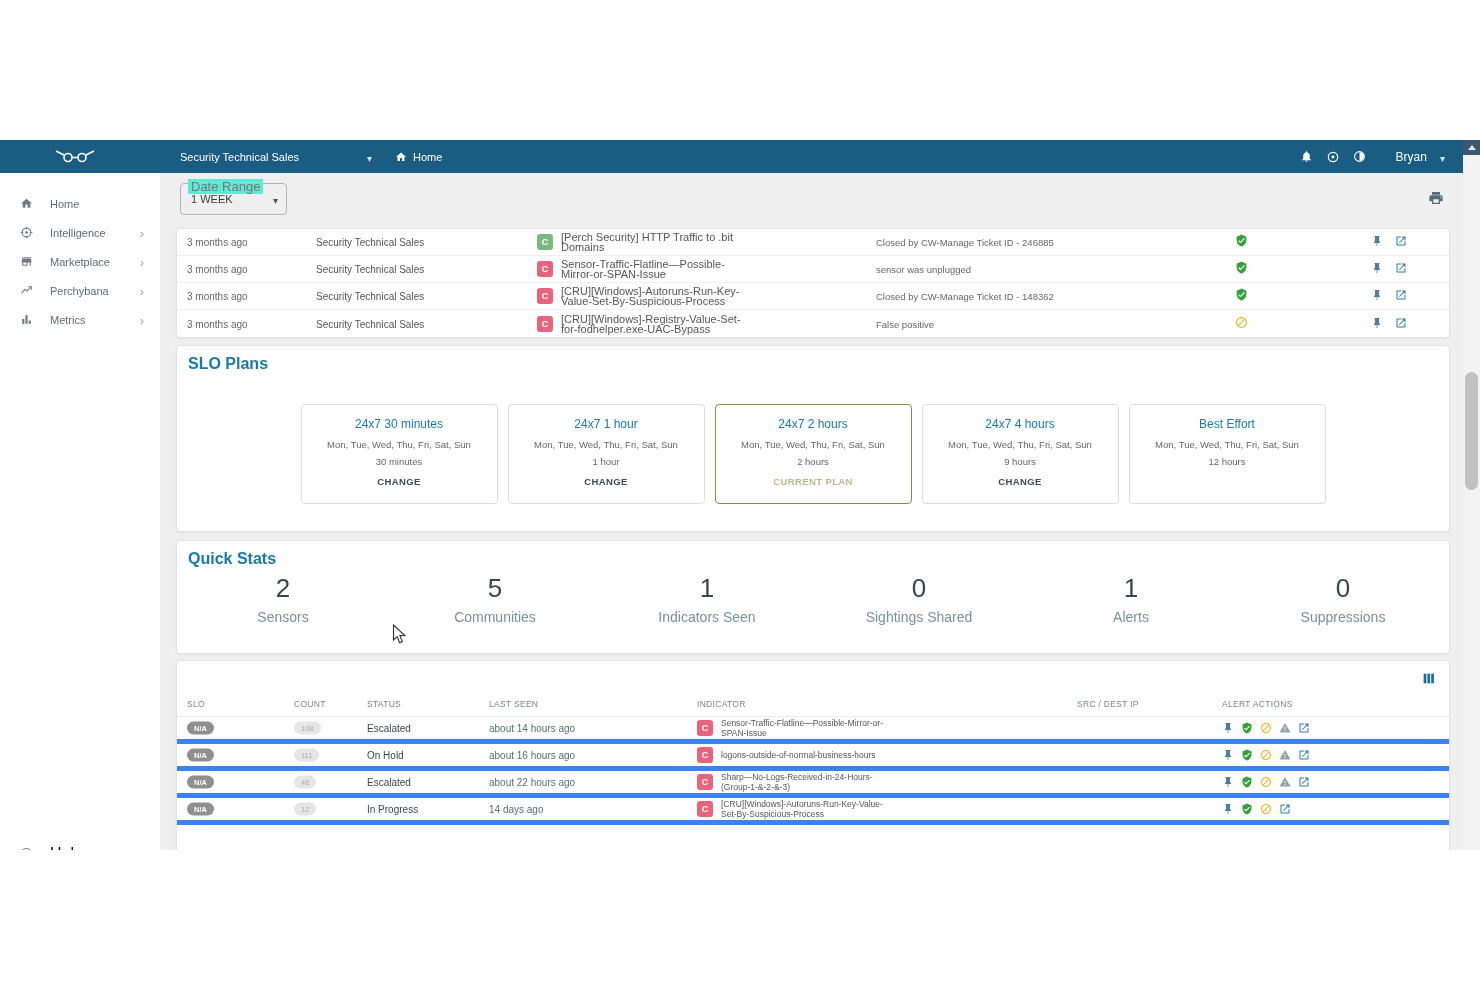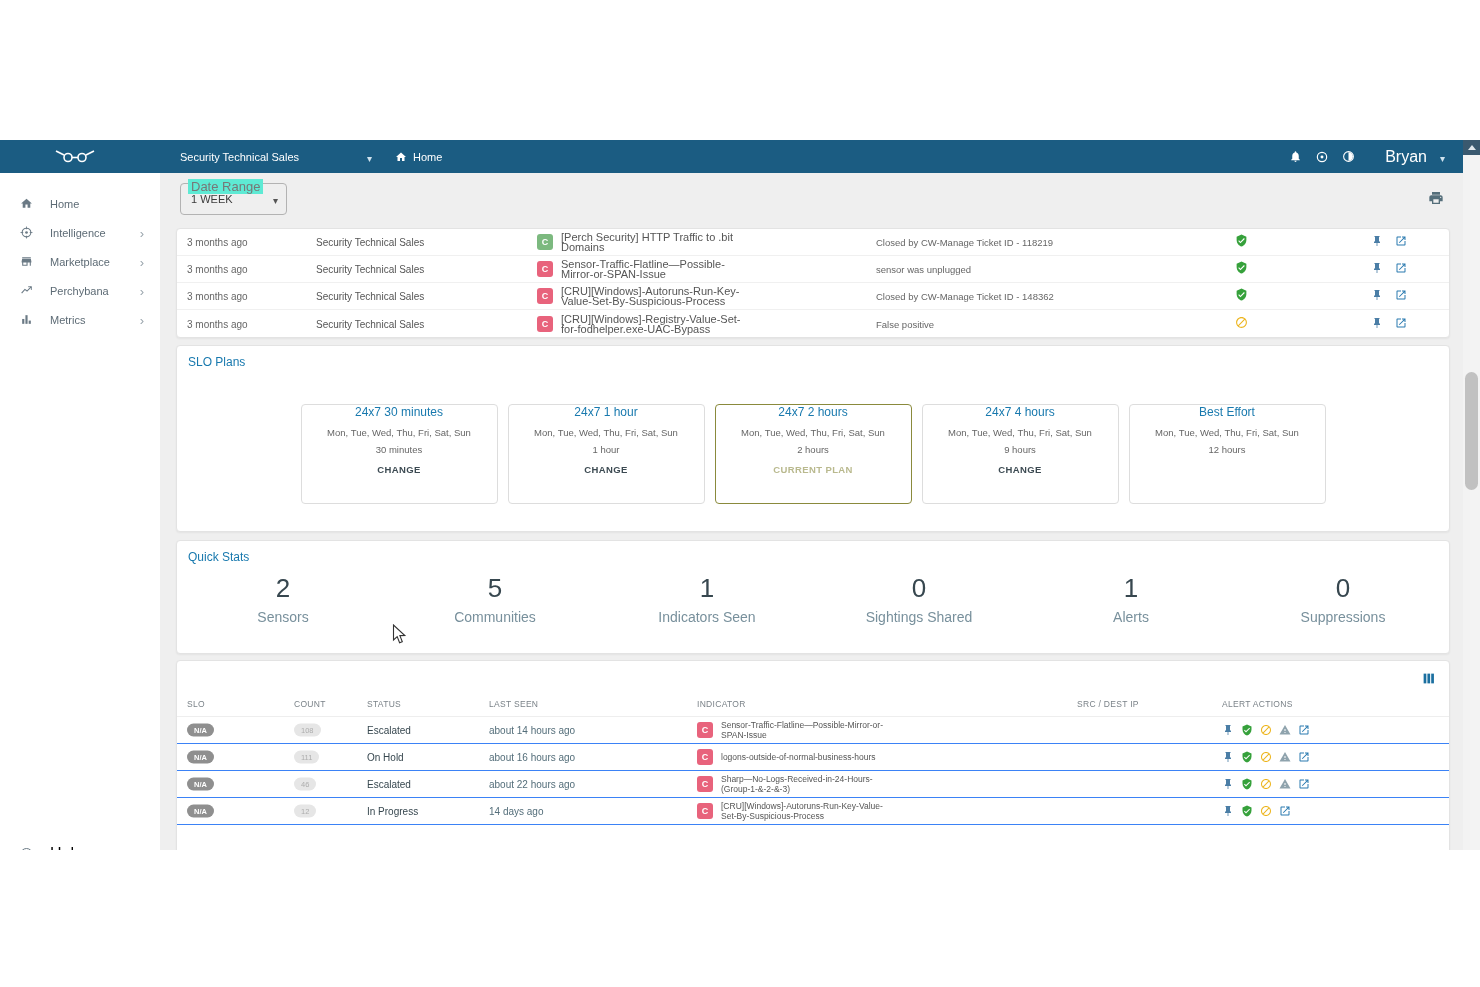--- a/index.html
+++ b/index.html
@@ -10,21 +10,21 @@
   
   .topbar { position:absolute; left:0; top:0; width:1463px; height:33px; background:#1b5c82; color:#fff; }
   .logo { position:absolute; left:55px; top:9px; }
   .team-select { position:absolute; left:180px; top:0; height:33px; width:200px; display:flex; align-items:center; cursor:pointer; }
   .team-select .tlabel { font-size:11px; color:#fff; }
   .team-select .caret { position:absolute; right:8px; }
   .caret::before { content:"▾"; font-size:10px; color:#cfe2ee; }
   .nav-home { position:absolute; left:395px; top:0; height:33px; display:flex; align-items:center; gap:6px; cursor:pointer; }
   .nav-home span { font-size:11px; color:#fff; }
   .top-right { position:absolute; right:18px; top:0; height:33px; display:flex; align-items:center; gap:13px; }
-  .top-right .uname { font-size:16px; color:#fff; margin-left:17px; }
+  .top-right .uname { font-size:12px; color:#fff; margin-left:17px; }
   .icon-btn { display:flex; align-items:center; cursor:pointer; }
 
   
   .sidebar { position:absolute; left:0; top:33px; width:160px; height:677px; background:#fff; }
   .side-items { padding-top:16px; }
   .side-item { position:relative; height:29px; display:flex; align-items:center; padding-left:20px; gap:17px; cursor:pointer; }
   .side-item .slabel { font-size:11px; color:#5d6b75; }
   .chev { position:absolute; right:16px; top:50%; transform:translateY(-50%); }
   .chev::before { content:"›"; font-size:13px; color:#9aa5ad; }
   .side-help { position:absolute; left:0; top:667px; width:160px; height:28px; display:flex; align-items:center; padding-left:20px; gap:17px; cursor:pointer; }
@@ -35,21 +35,21 @@
   .main { position:absolute; left:160px; top:33px; width:1303px; height:677px; background:#efefef; overflow:hidden; }
 
   .daterange { position:absolute; left:20px; top:10px; width:107px; height:32px; border:1px solid #b3b3b3; border-radius:4px; background:#efefef; cursor:pointer; }
   .daterange .dr-label { position:absolute; left:7px; top:-5px; font-size:13px; color:#777; background:#5eead4; padding:0 3px; }
   .daterange .dr-value { position:absolute; left:10px; top:50%; transform:translateY(-50%); font-size:11px; color:#3c3c3c; }
   .daterange .caret { position:absolute; right:8px; top:50%; transform:translateY(-50%); }
   .daterange .caret::before { color:#555; }
   .print-btn { position:absolute; left:1268px; top:17px; cursor:pointer; }
 
   .card { position:absolute; background:#fff; border:1px solid #e3e3e3; border-radius:4px; box-shadow:0 1px 2px rgba(0,0,0,.05); }
-  .card-title { font-size:12px; font-weight:normal; color:#1879ae; }
+  .card-title { font-size:16px; font-weight:bold; color:#1879ae; }
 
   
   .closed { left:16px; top:55px; width:1274px; height:110px; }
   .t1-row { position:relative; height:27px; border-bottom:1px solid #f0f0f0; cursor:pointer; }
   .t1-row:last-child { border-bottom:none; }
   .cell { position:absolute; top:50%; transform:translateY(-50%); }
   .c-age { left:10px; font-size:10px; color:#666; }
   .c-team { left:139px; font-size:10px; color:#555; }
   .c-badge { left:360px; }
   .c-indtext { left:384px; width:185px; font-size:11px; line-height:10px; color:#555; }
@@ -58,21 +58,21 @@
   .c-pin { left:1194px; cursor:pointer; }
   .c-ext { left:1218px; cursor:pointer; }
   .cbadge { width:16px; height:16px; border-radius:3px; color:#fff; font-size:9px; font-weight:bold; display:flex; align-items:center; justify-content:center; }
   .bg-green { background:#7cb97f; }
   .bg-pink { background:#e8637c; }
 
   
   .slo { left:16px; top:172px; width:1274px; height:187px; }
   .slo .card-title { position:absolute; left:11px; top:9px; }
   .plans { position:absolute; left:0; top:58px; width:100%; display:flex; justify-content:center; gap:10px; }
-  .plan { width:197px; height:100px; background:#fff; border:1px solid #ddd; border-radius:4px; text-align:center; padding-top:0; }
+  .plan { width:197px; height:100px; background:#fff; border:1px solid #ddd; border-radius:4px; text-align:center; padding-top:12px; }
   .plan.current { border:1px solid #8a8a3c; }
   .plan .p-name { font-size:12px; color:#1879ae; font-weight:500; }
   .plan .p-days { font-size:9.5px; color:#666; margin-top:8px; }
   .plan .p-dur { font-size:9.5px; color:#666; margin-top:6px; }
   .plan .p-action { font-size:9.5px; font-weight:bold; color:#3c4a52; letter-spacing:.4px; margin-top:9px; cursor:pointer; }
   .plan.current .p-action { color:#b9b98e; cursor:default; }
 
   
   .stats { left:16px; top:367px; width:1274px; height:114px; }
   .stats .card-title { position:absolute; left:11px; top:9px; }
@@ -83,21 +83,21 @@
 
   
   .alerts { left:16px; top:487px; width:1274px; height:300px; }
   .al-titlebar { position:relative; height:28px; border-bottom:1px solid #eee; }
   .al-titlebar .card-title { position:absolute; left:11px; top:8px; }
   .al-open { position:absolute; right:12px; top:7px; cursor:pointer; }
   .al-toolbar { position:relative; height:34px; }
   .al-columns { position:absolute; right:14px; top:10px; cursor:pointer; }
   .al-head { position:relative; height:22px; border-bottom:1px solid #eee; }
   .al-head span { position:absolute; top:4px; font-size:8.5px; color:#7a8288; letter-spacing:.3px; }
-  .al-row { position:relative; height:27px; border-bottom:1px solid #3b82f6; cursor:pointer; }
+  .al-row { position:relative; height:27px; border-bottom:5px solid #3b82f6; cursor:pointer; }
   .h-slo,.r-slo { left:10px; }
   .h-count,.r-count { left:117px; }
   .h-status,.r-status { left:190px; }
   .h-seen,.r-seen { left:312px; }
   .h-ind,.r-ind { left:520px; }
   .h-src { left:900px; }
   .h-act,.r-act { left:1045px; }
   .r-slo,.r-count,.r-status,.r-seen,.r-ind,.r-act { position:absolute; top:50%; transform:translateY(-50%); }
   .pill-na { background:#8f8f8f; color:#fff; font-size:7.5px; font-weight:bold; border-radius:7px; padding:2px 7px; }
   .pill-count { background:#e6e6e6; color:#adadad; font-size:7.5px; border-radius:7px; padding:2px 7px; }
@@ -225,21 +225,21 @@
         </svg>
     </span>
 
     <div class="card closed">
 
       <div class="t1-row">
         <span class="cell c-age">3 months ago</span>
         <span class="cell c-team">Security Technical Sales</span>
         <span class="cell c-badge cbadge bg-green">C</span>
         <span class="cell c-indtext">[Perch Security] HTTP Traffic to .bit Domains</span>
-        <span class="cell c-res">Closed by CW-Manage Ticket ID - 118219</span>
+        <span class="cell c-res">Closed by CW-Manage Ticket ID - 246885</span>
         <span class="cell c-status"><svg width="13" height="13" viewBox="0 0 24 24" fill="#36a13b">
               <path d="M12 1 3 5v6c0 5.55 3.84 10.74 9 12 5.16-1.26 9-6.45 9-12V5l-9-4zm-2 16-4-4 1.41-1.41L10 14.17l6.59-6.59L18 9l-8 8z"></path>
             </svg></span>
         <span class="cell c-pin"><svg width="12" height="12" viewBox="0 0 24 24" fill="#4b7ea6">
               <path d="M16 12V4h1V2H7v2h1v8l-2 2v2h5.2v6h1.6v-6H18v-2l-2-2z"></path>
             </svg></span>
         <span class="cell c-ext"><svg width="12" height="12" viewBox="0 0 24 24" fill="#2a7ab0">
               <path d="M19 19H5V5h7V3H5c-1.11 0-2 .9-2 2v14c0 1.1.89 2 2 2h14c1.1 0 2-.9 2-2v-7h-2v7zM14 3v2h3.59l-9.83 9.83 1.41 1.41L19 6.41V10h2V3h-7z"></path>
             </svg></span>
       </div>

